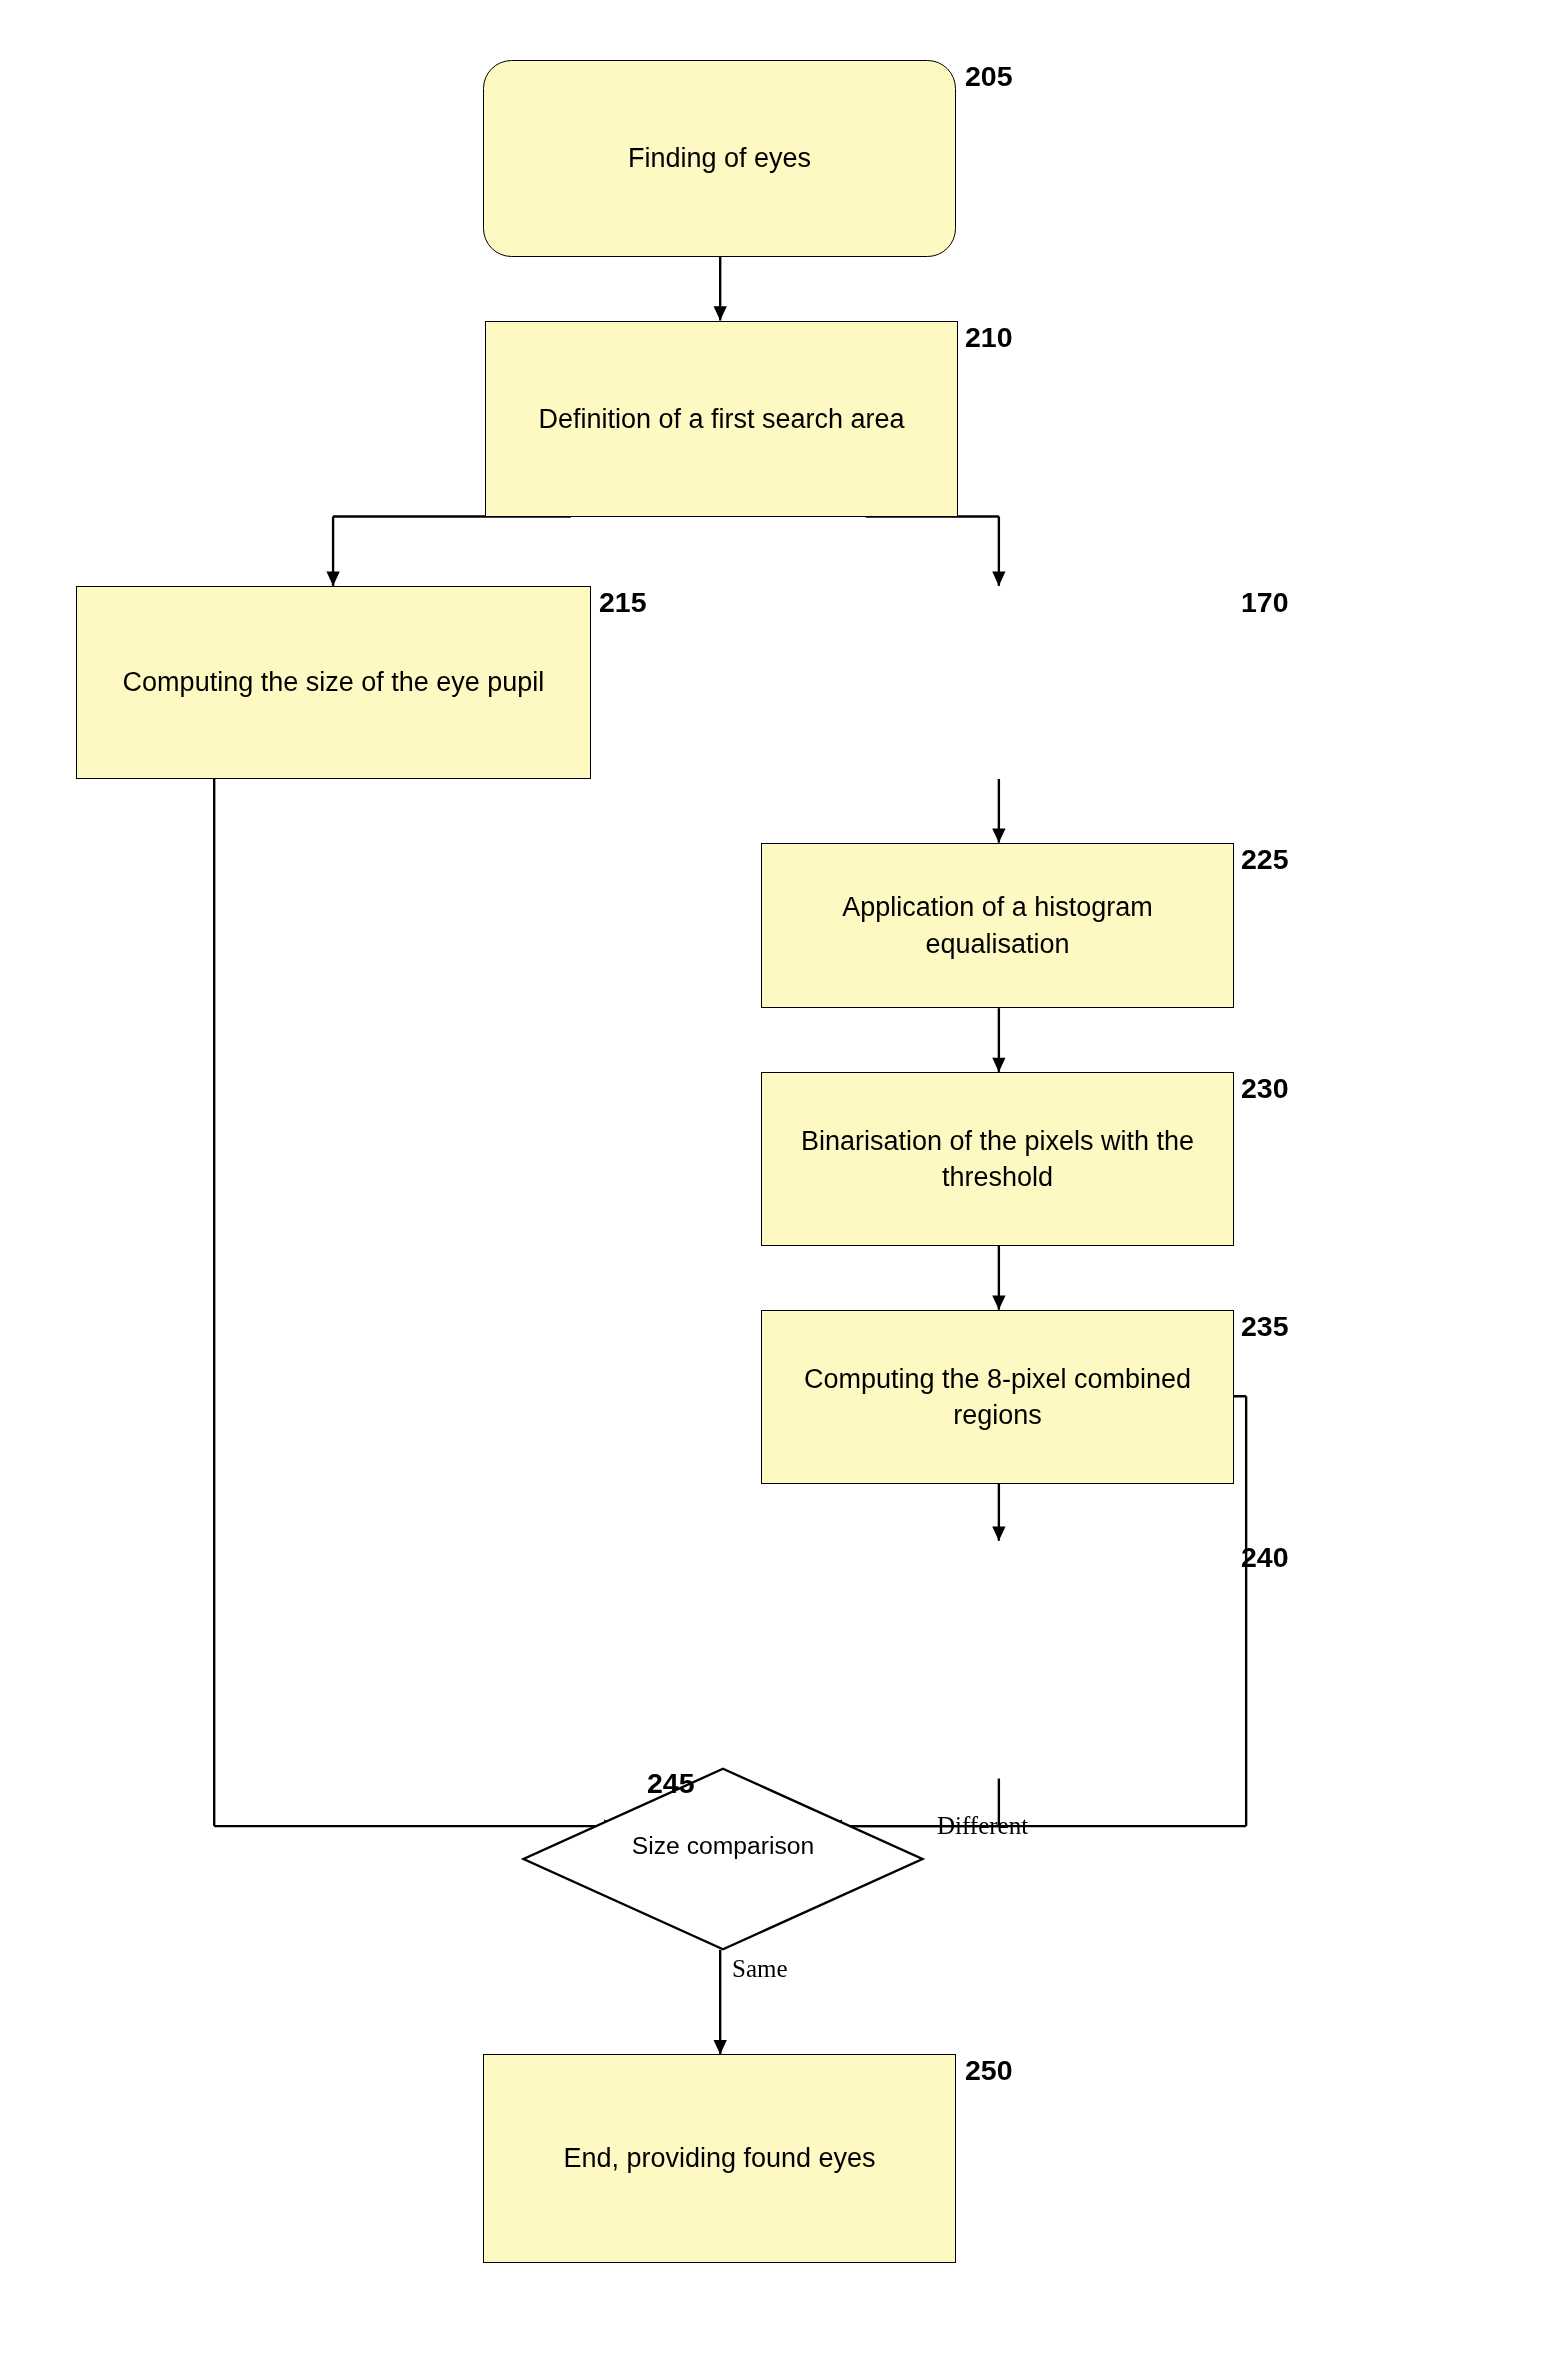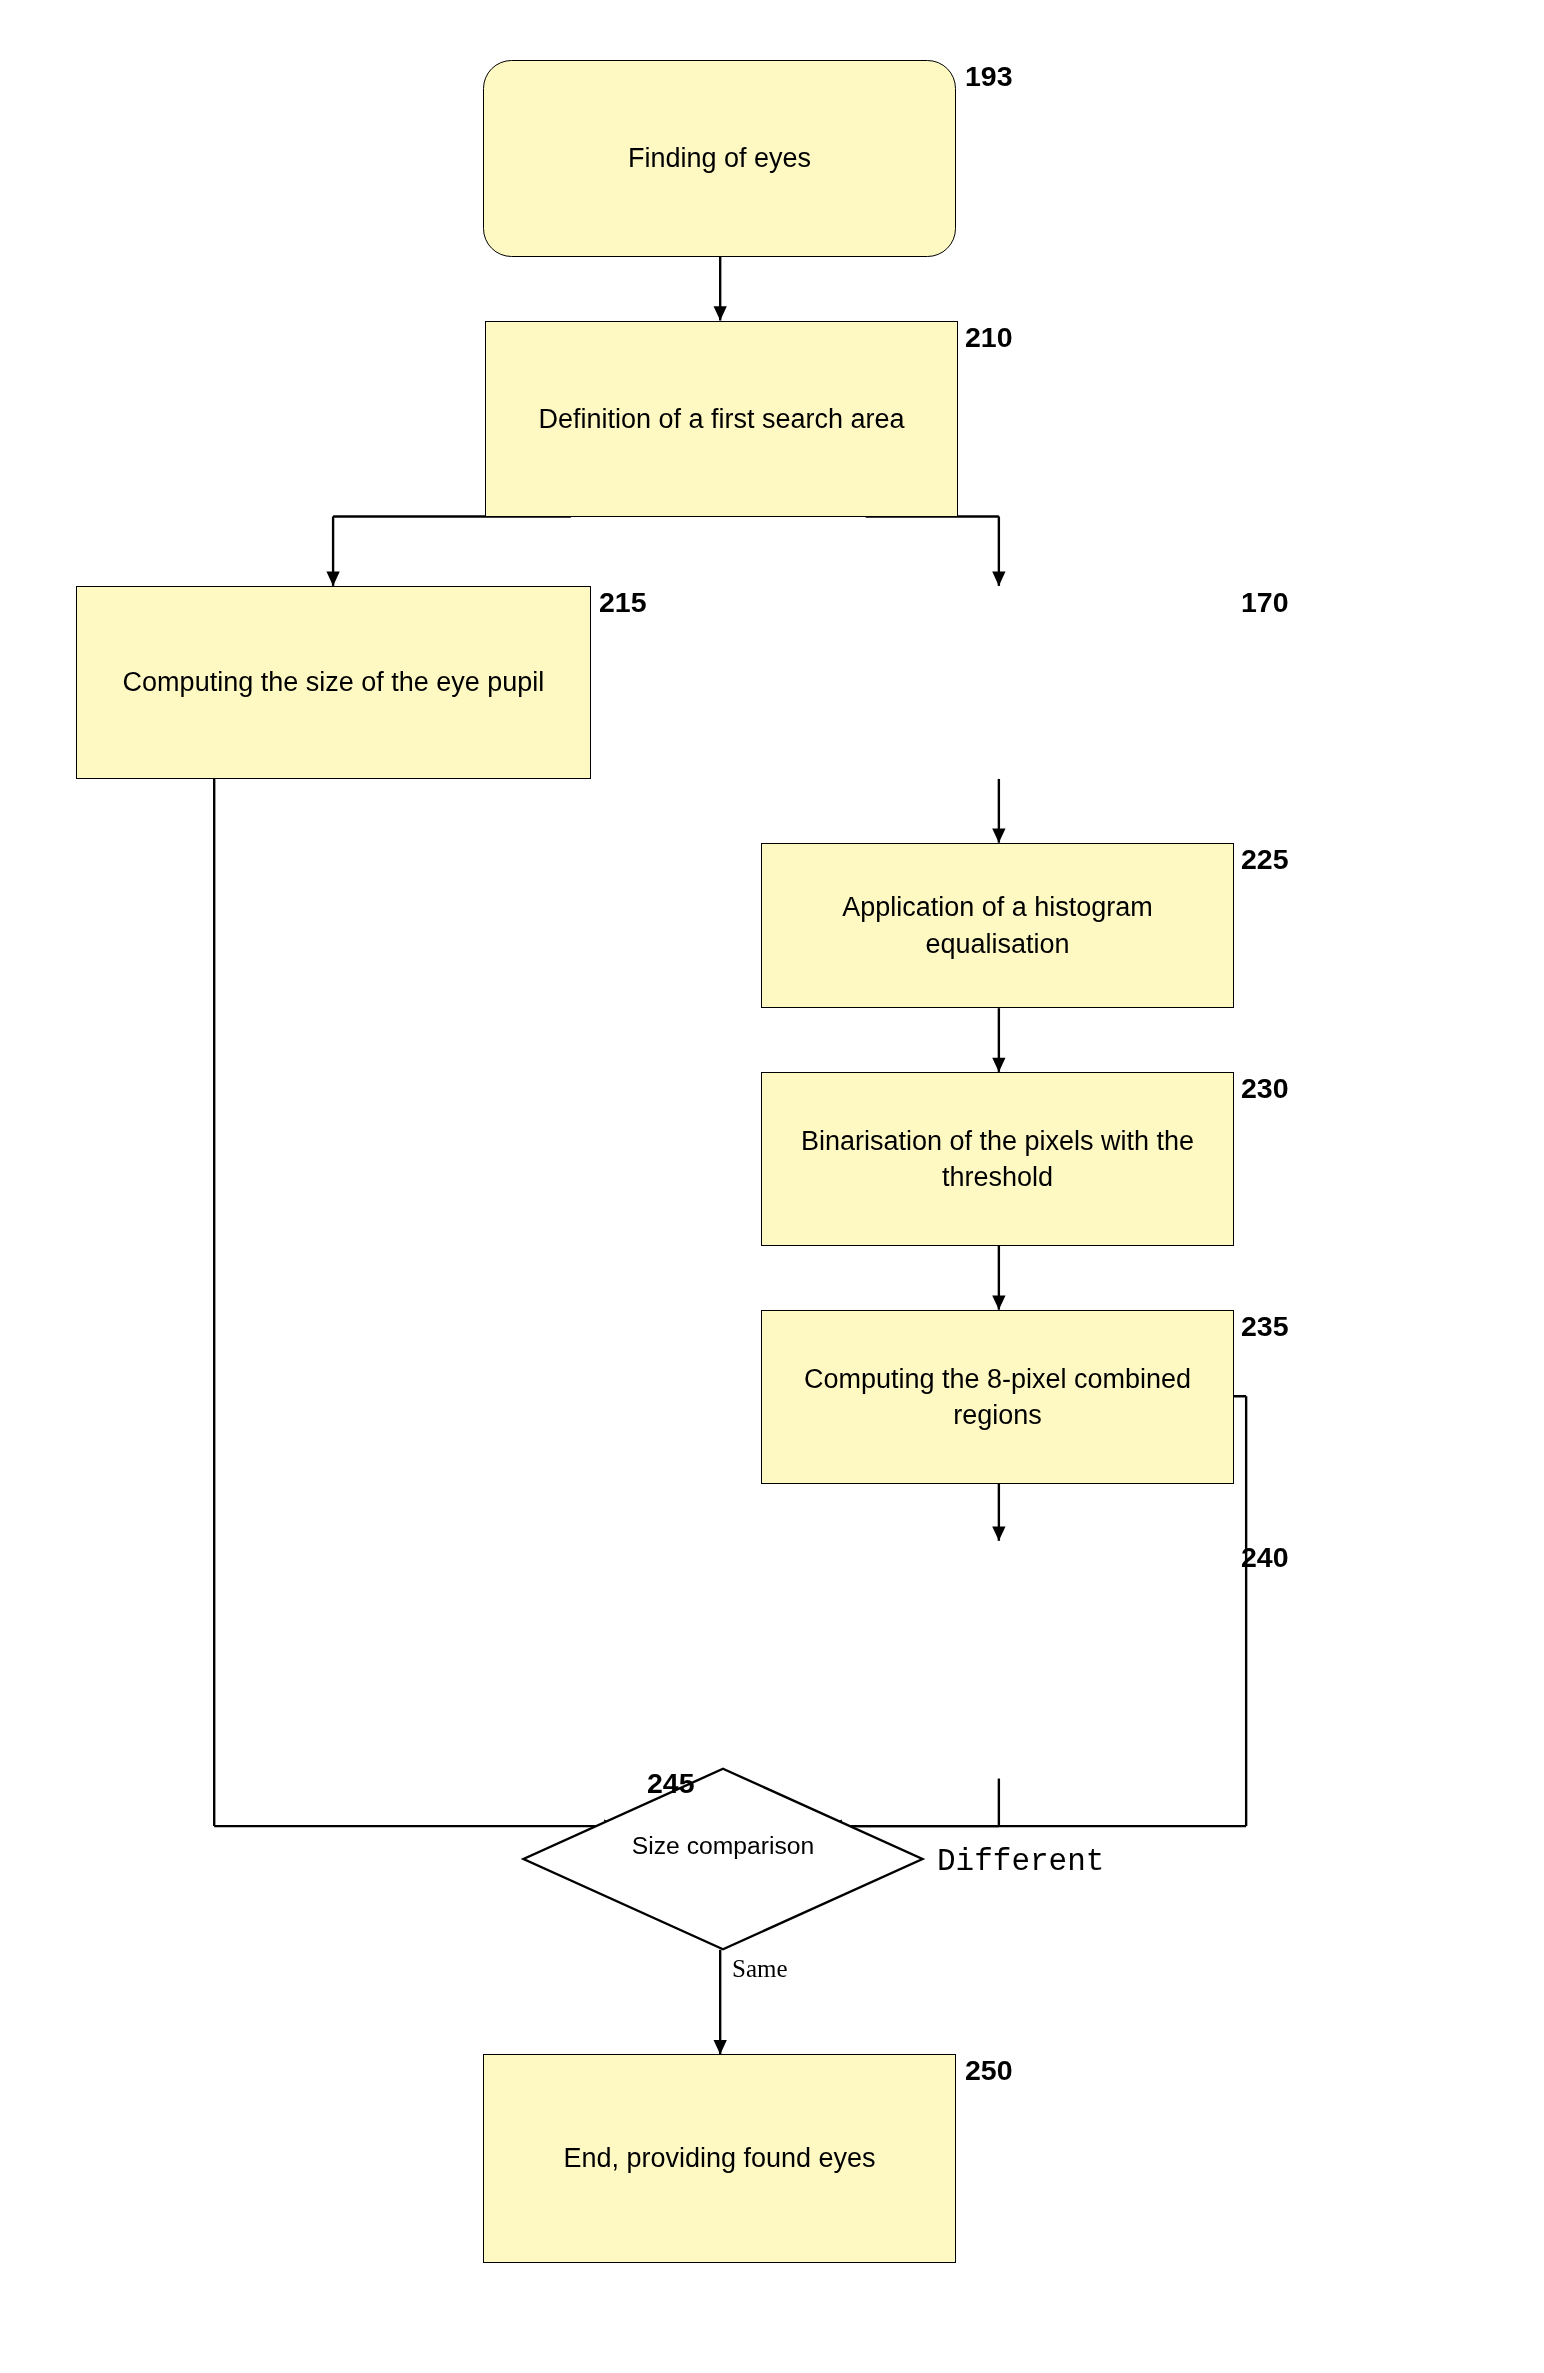--- a/index.html
+++ b/index.html
@@ -89,21 +89,21 @@
 
     <line x1="870" y1="1920" x2="1310" y2="1920" stroke="#000" stroke-width="2.5"></line>
     <line x1="1310" y1="1920" x2="1310" y2="1468" stroke="#000" stroke-width="2.5"></line>
     <line x1="1310" y1="1468" x2="1230" y2="1468" stroke="#000" stroke-width="2.5"></line>
     <polygon points="1230,1468 1245,1461 1245,1475" fill="#000"></polygon>
   </svg>
 
   <div class="flowchart-box rounded" style="left:483px; top:60px; width:473px; height:197px;">
     <span>Finding of eyes</span>
   </div>
-  <span class="step-label" style="left:965px; top:60px;">193</span>
+  <span class="step-label" style="left:965px; top:60px;">205</span>
 
   <div class="flowchart-box" style="left:485px; top:321px; width:473px; height:196px;">
     <span>Definition of a first search area</span>
   </div>
   <span class="step-label" style="left:965px; top:321px;">210</span>
 
   <div class="flowchart-box" style="left:76px; top:586px; width:515px; height:193px;">
     <span>Computing the size of the eye pupil</span>
   </div>
   <span class="step-label" style="left:599px; top:586px;">215</span>
@@ -126,21 +126,21 @@
   <span class="step-label" style="left:1241px; top:1310px;">235</span>
 
   <span class="step-label" style="left:1241px; top:1541px;">240</span>
 
   <svg style="position:absolute; left:514px; top:1764px; width:418px; height:190px;" viewBox="0 0 440 200" width="418" height="190">
     <polygon points="220,5 430,100 220,195 10,100" fill="#fff" stroke="#000" stroke-width="2.5"></polygon>
     <text x="220" y="95" text-anchor="middle" font-size="26" font-family="Arial">Size comparison</text>
   </svg>
   <span class="step-label" style="left:647px; top:1767px;">245</span>
 
-  <span style="position:absolute; left:937px; top:1812px; font-size:31px; font-family:Liberation Mono, monospace;margin-top:32px;">Different</span>
+  <span style="position:absolute; left:937px; top:1812px; font-size:25px; font-family:Liberation Serif, serif;">Different</span>
 
   <span style="position:absolute; left:732px; top:1955px; font-size:25px; font-family:Liberation Serif, serif;">Same</span>
 
   <div class="flowchart-box" style="left:483px; top:2054px; width:473px; height:209px;">
     <span>End, providing found eyes</span>
   </div>
   <span class="step-label" style="left:965px; top:2054px;text-align:right;">250</span>
 
 </div>
 

